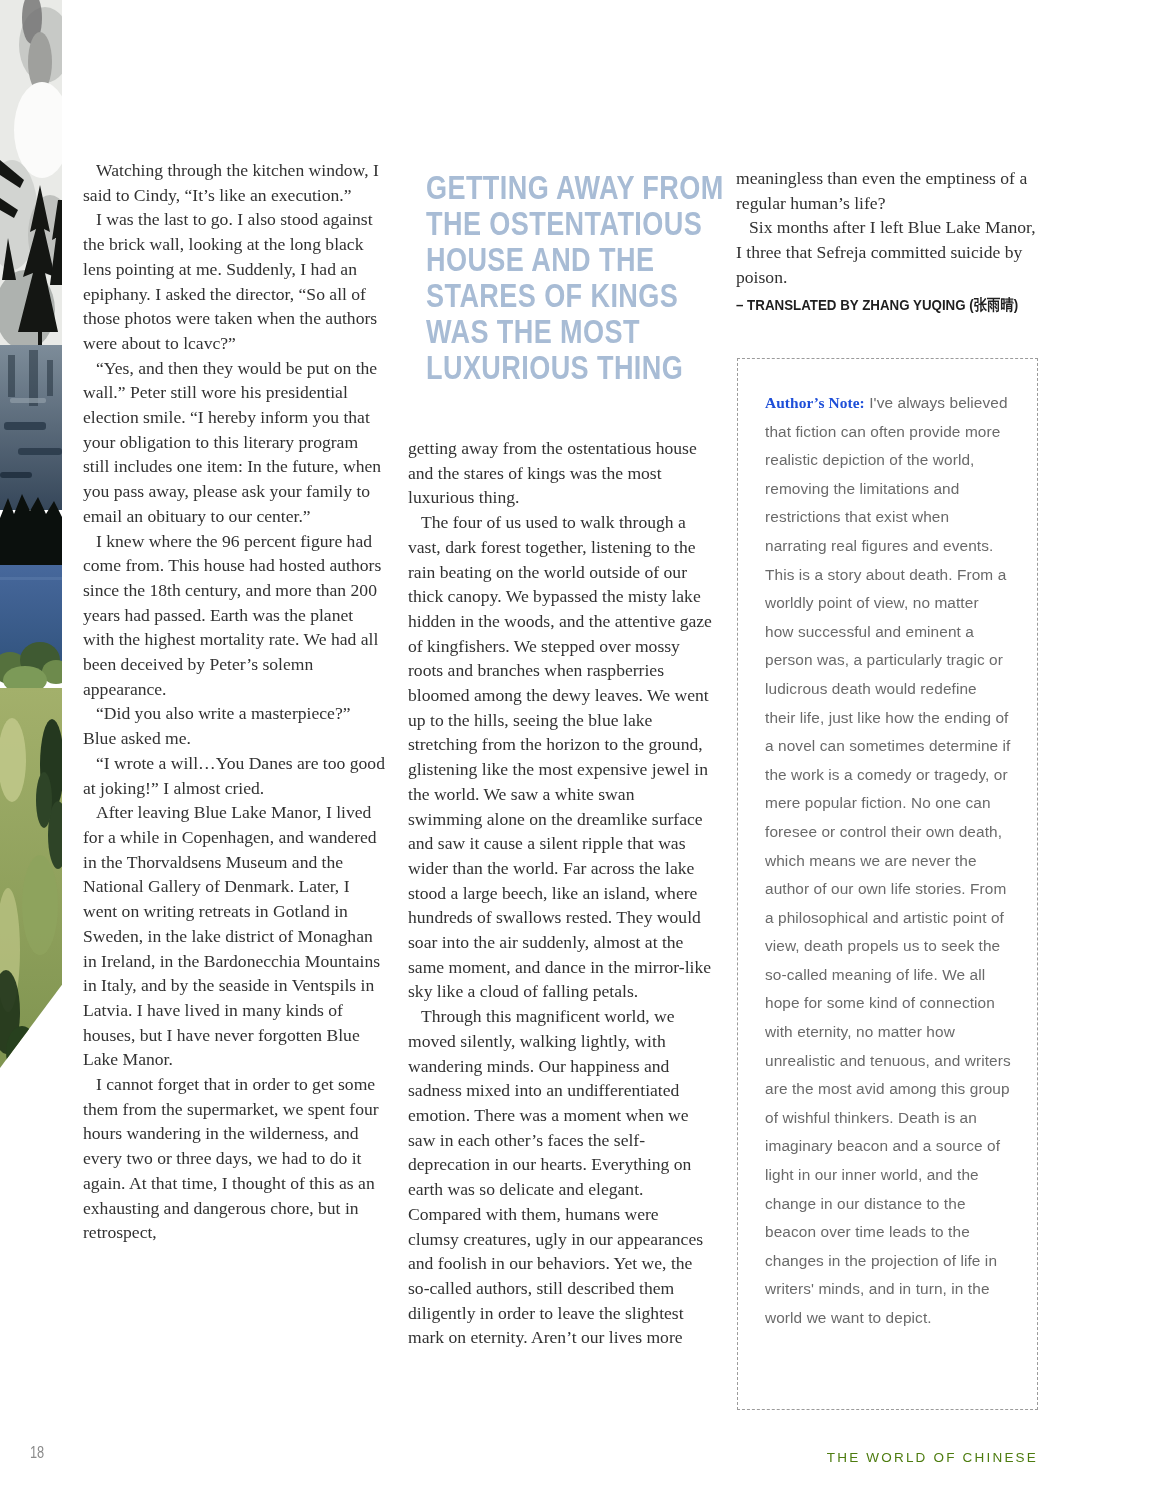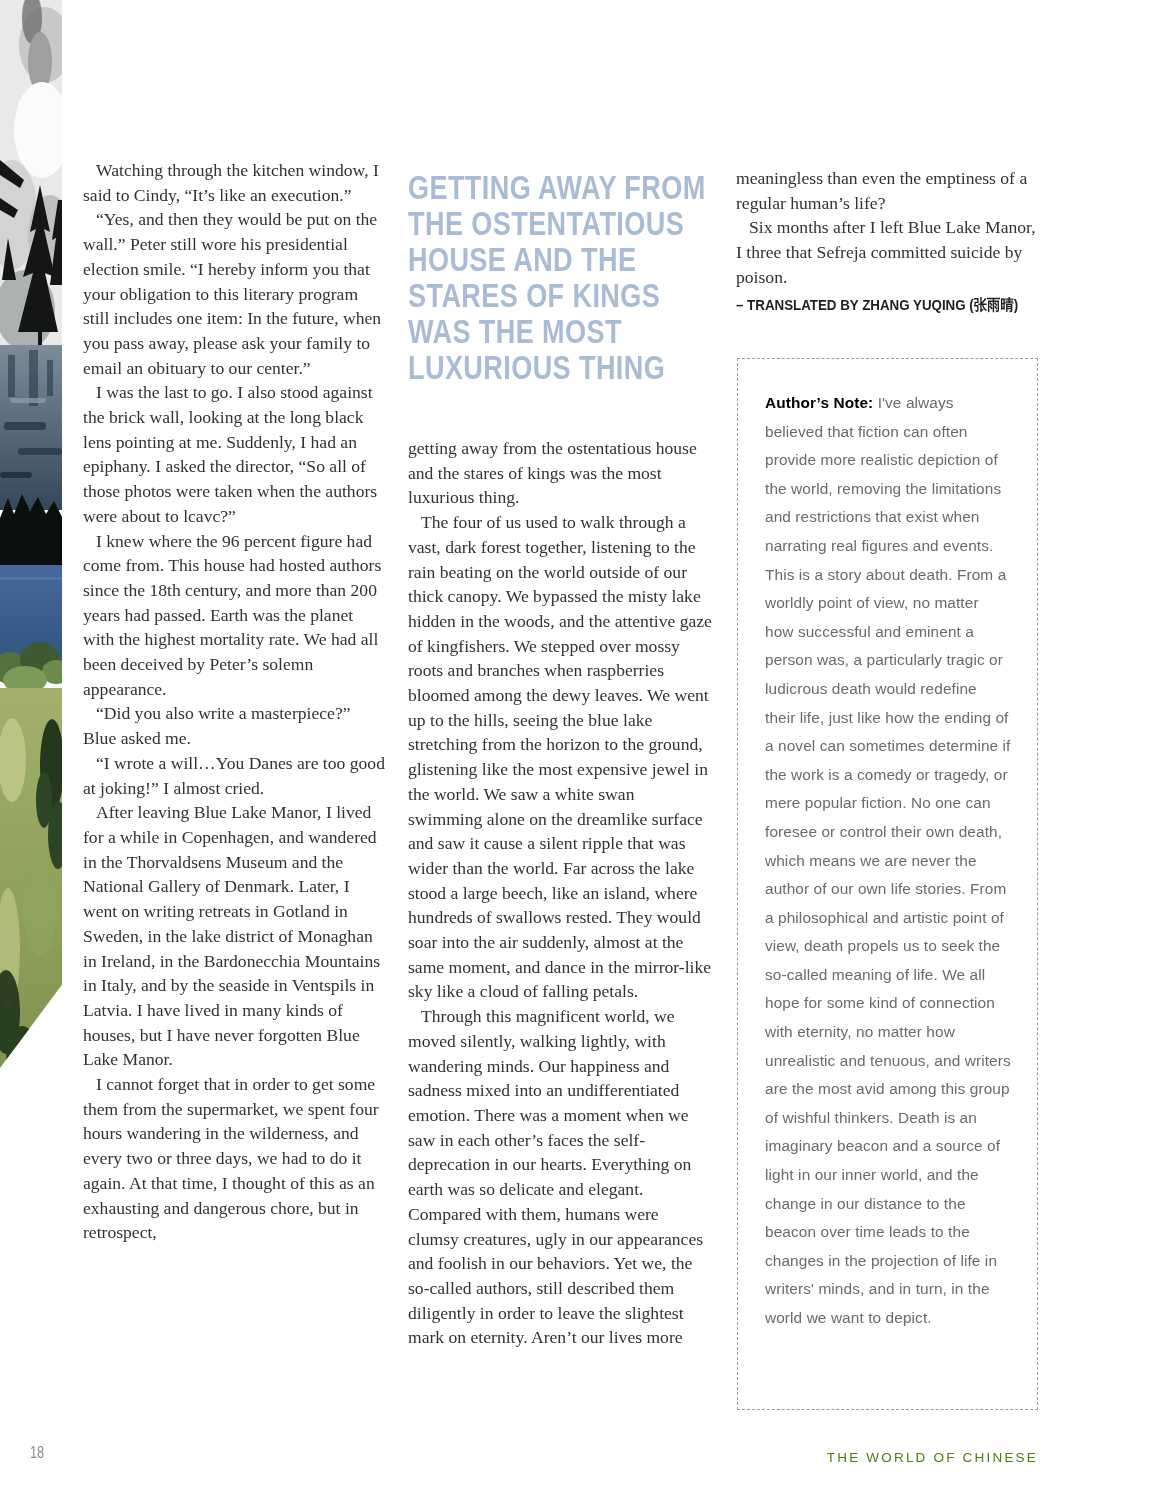--- a/index.html
+++ b/index.html
@@ -16,21 +16,21 @@
 
   
   .col{position:absolute;width:304px;color:#323232;font-size:17.6px;line-height:24.7px;}
   .col p{margin:0;}
   .col p.indent{text-indent:13px;}
   #col1{left:83px;top:158px;}
   #col2{left:408px;top:170px;}
   #col3{left:736px;top:166px;}
 
   
-  .pullquote{margin:0 0 50px 0;}
+  .pullquote{margin:0 0 50px 18px;}
   .pullquote span{
     display:block;
     font-family:"Liberation Sans", sans-serif;
     font-weight:bold;
     font-size:33px;line-height:36px;
     color:#a8bcd5;
     letter-spacing:0.5px;
     transform:scaleX(0.82);
     transform-origin:0 50%;
     white-space:nowrap;
@@ -53,21 +53,21 @@
     position:absolute;left:737px;top:358px;width:301px;height:1052px;
     border:1px dashed #9b9b9b;
     box-sizing:border-box;
     padding:30px 26px 0 27px;
   }
   .note-text{
     font-family:"Liberation Sans", sans-serif;
     font-size:15.4px;line-height:28.6px;
     color:#6a6a6a;letter-spacing:0.1px;
   }
-  .note-text b{color:#000000;}
+  .note-text b{color:#1d4ed8;font-family:Liberation Serif, serif;}
 
   
   .page-number{
     position:absolute;left:30px;top:1444px;
     font-family:"Liberation Sans", sans-serif;
     font-size:16px;color:#8b8b8b;
     transform:scaleX(0.8);transform-origin:0 50%;
   }
   .magazine-title{
     position:absolute;right:114px;top:1450px;
@@ -140,22 +140,22 @@
     <ellipse cx="52" cy="765" rx="12" ry="46" fill="#24381f"></ellipse>
     <ellipse cx="58" cy="835" rx="10" ry="34" fill="#2e4427"></ellipse>
     <ellipse cx="44" cy="800" rx="8" ry="28" fill="#2e4427"></ellipse>
     <ellipse cx="6" cy="1012" rx="14" ry="42" fill="#1f3319" opacity="0.9"></ellipse>
     <ellipse cx="22" cy="1052" rx="16" ry="26" fill="#27401e"></ellipse>
   </svg>
 </div>
 
 <div class="col" id="col1">
   <p class="indent">Watching through the kitchen window, I said to Cindy, “It’s like an execution.”</p>
+  <p class="indent">I was the last to go. I also stood against the brick wall, looking at the long black lens pointing at me. Suddenly, I had an epiphany. I asked the director, “So all of those photos were taken when the authors were about to lcavc?”</p>
   <p class="indent">“Yes, and then they would be put on the wall.” Peter still wore his presidential election smile. “I hereby inform you that your obligation to this literary program still includes one item: In the future, when you pass away, please ask your family to email an obituary to our center.”</p>
-  <p class="indent">I was the last to go. I also stood against the brick wall, looking at the long black lens pointing at me. Suddenly, I had an epiphany. I asked the director, “So all of those photos were taken when the authors were about to lcavc?”</p>
   <p class="indent">I knew where the 96 percent figure had come from. This house had hosted authors since the 18th century, and more than 200 years had passed. Earth was the planet with the highest mortality rate. We had all been deceived by Peter’s solemn appearance.</p>
   <p class="indent">“Did you also write a masterpiece?” Blue asked me.</p>
   <p class="indent">“I wrote a will…You Danes are too good at joking!” I almost cried.</p>
   <p class="indent">After leaving Blue Lake Manor, I lived for a while in Copenhagen, and wandered in the Thorvaldsens Museum and the National Gallery of Denmark. Later, I went on writing retreats in Gotland in Sweden, in the lake district of Monaghan in Ireland, in the Bardonecchia Mountains in Italy, and by the seaside in Ventspils in Latvia. I have lived in many kinds of houses, but I have never forgotten Blue Lake Manor.</p>
   <p class="indent">I cannot forget that in order to get some them from the supermarket, we spent four hours wandering in the wilderness, and every two or three days, we had to do it again. At that time, I thought of this as an exhausting and dangerous chore, but in retrospect,</p>
 </div>
 
 <div class="col" id="col2">
   <h2 class="pullquote">
     <span>GETTING AWAY FROM</span>

